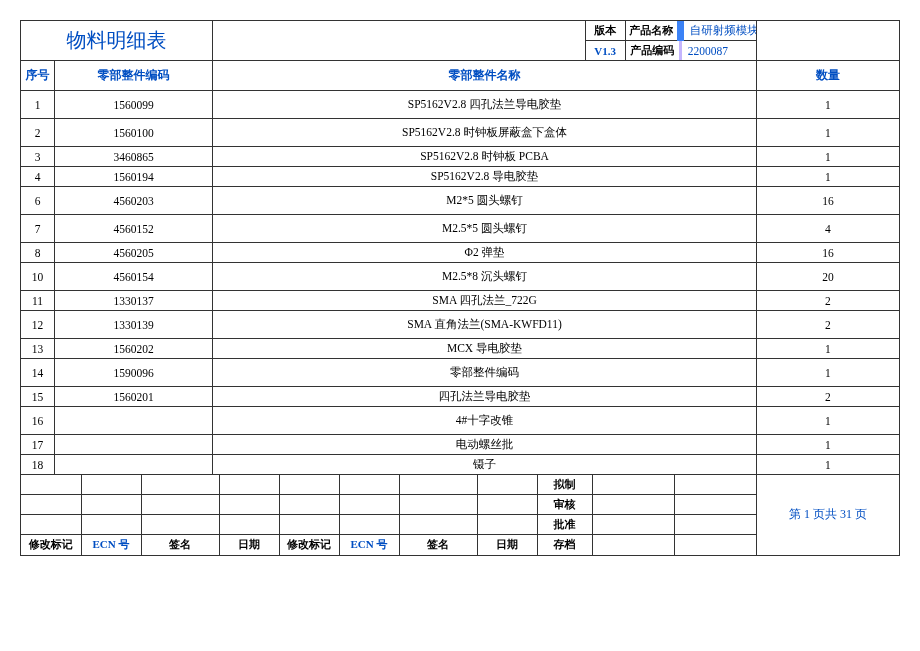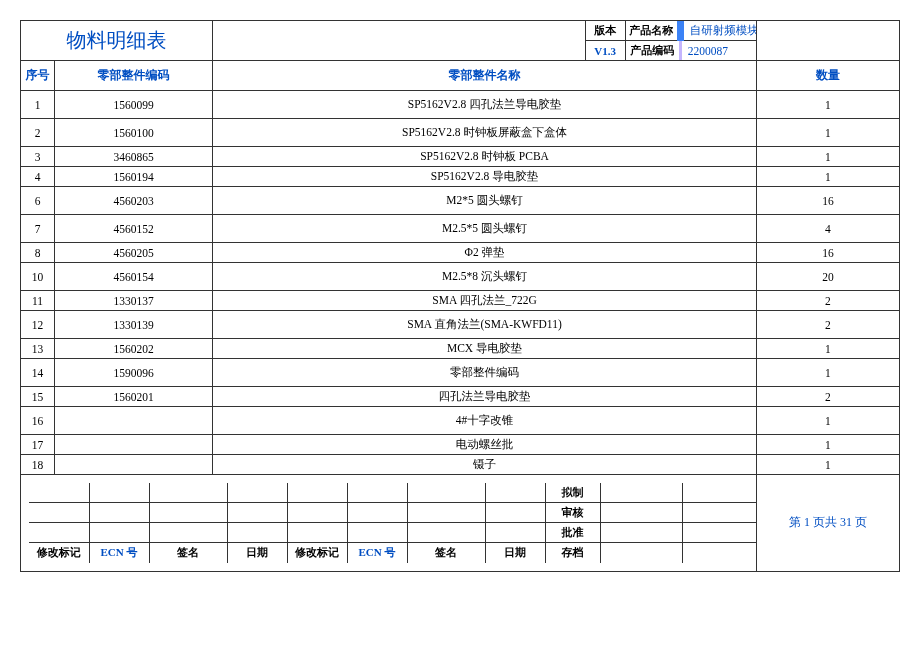--- a/index.html
+++ b/index.html
@@ -162,21 +162,21 @@
         <tr style="height: 18px; margin-left: 35px;">
           <td>18</td>
           <td></td>
           <td>镊子</td>
           <td colspan="2">1</td>
         </tr>
       </tbody>
 
   <tbody>
         <tr style="height:16px">
-    <td colspan="3" rowspan="4" style="padding:8px">
+    <td colspan="3" rowspan="4" style="padding:0">
       <table style="width:100%;height:100%;border-collapse:collapse">
         <colgroup>
           <col style="width:60px">
                 <col style="width:60px">
                 <col style="width:78px">
                 <col style="width:60px">
           <col style="width:60px">
                 <col style="width:60px">
                 <col style="width:78px">
                 <col style="width:60px">

